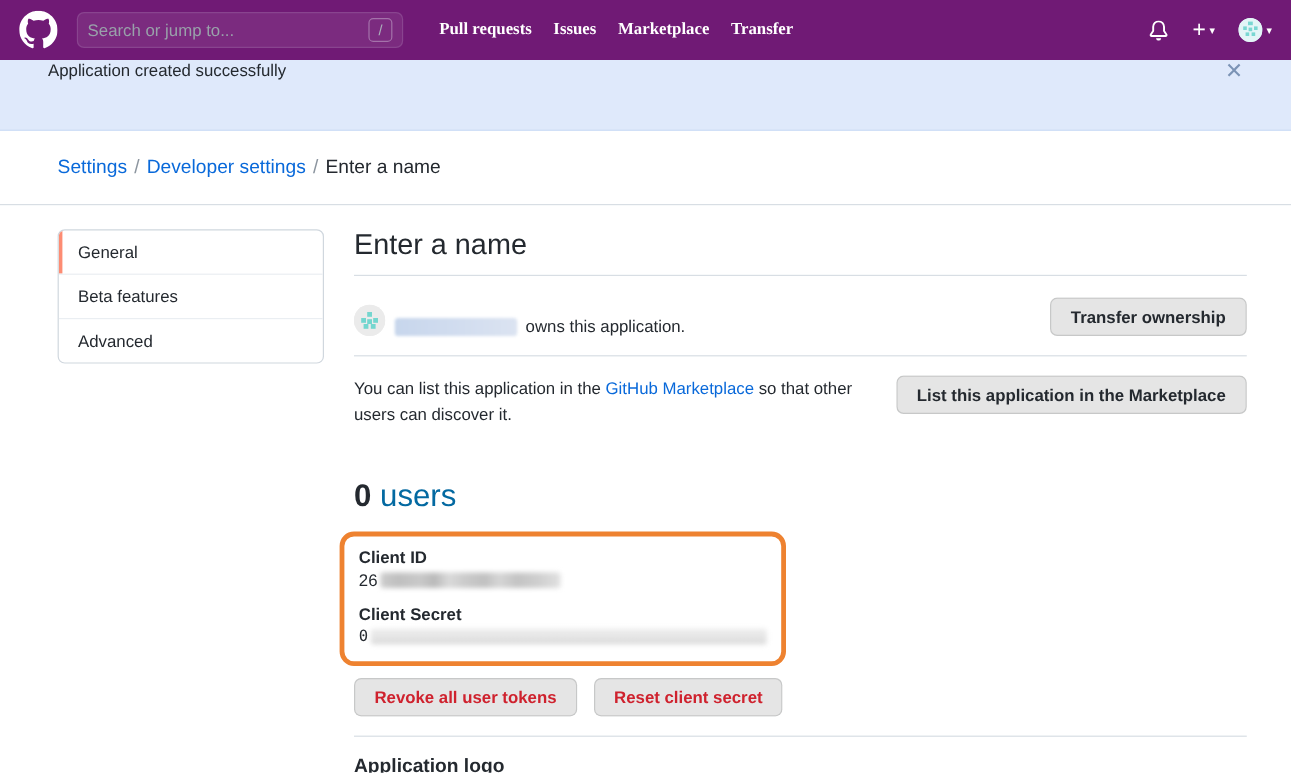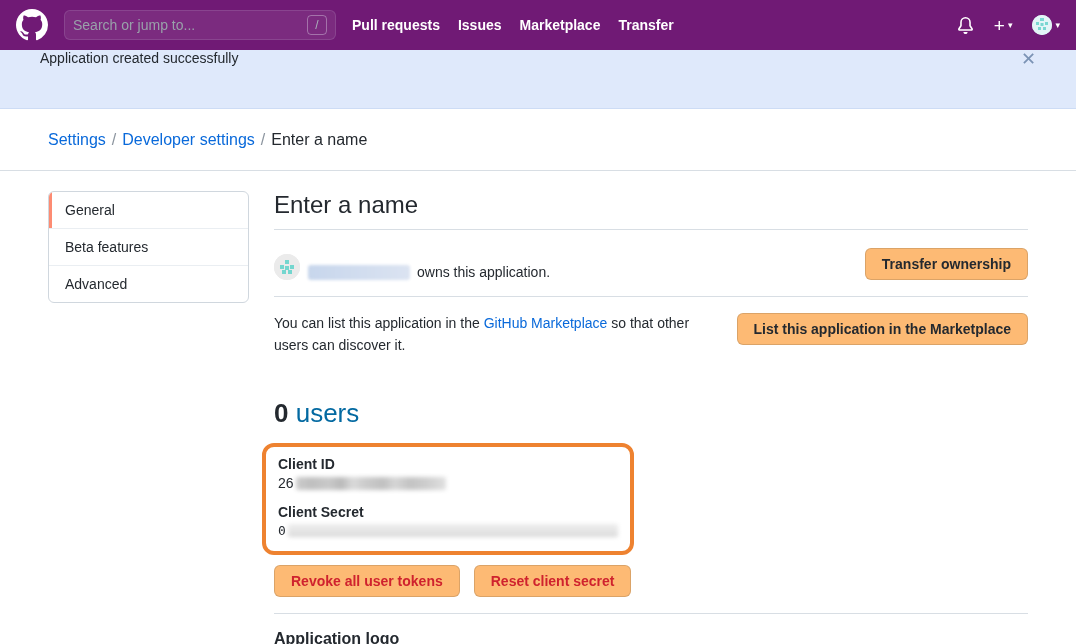--- a/index.html
+++ b/index.html
@@ -9,21 +9,21 @@
   
   .topnav { height: 50px; background: #701a75; display: flex; align-items: center; padding: 0 16px; }
   .gh-logo { width: 32px; height: 32px; flex: none; cursor: pointer; }
   .gh-logo svg { width: 32px; height: 32px; fill: #fff; }
   .searchbox { margin-left: 16px; width: 272px; height: 30px; background: rgba(255,255,255,0.08);
     border: 1px solid rgba(240,246,252,0.12); border-radius: 6px; display: flex; align-items: center;
     padding: 0 8px; }
   .searchbox .ph { color: #99a1aa; font-size: 14px; }
   .slash-key { margin-left: auto; width: 20px; height: 20px; border: 1px solid rgba(240,246,252,0.35);
     border-radius: 4px; color: #aab2bb; font-size: 12px; line-height: 18px; text-align: center; }
-  .topnav-links { display: flex; align-items: flex-start; gap: 18px; margin-left: 16px; }
+  .topnav-links { display: flex; align-items: flex-start; gap: 18px; margin-left: 30px; font-family: Liberation Serif, serif; }
   .topnav-links a { color: #fff; font-size: 14px; font-weight: 700; text-decoration: none; white-space: nowrap; }
   .topnav-right { margin-left: auto; display: flex; align-items: center; gap: 20px; }
   .bell { width: 17px; height: 17px; fill: #fff; cursor: pointer; }
   .plus-menu { display: flex; align-items: center; color: #fff; cursor: pointer; }
   .plus-menu .plus { font-size: 19px; font-weight: 400; line-height: 1; }
   .caret { font-size: 9px; color: #fff; margin-left: 3px; }
   .avatar-menu { display: flex; align-items: center; cursor: pointer; }
   .avatar-sm { width: 20px; height: 20px; border-radius: 50%; overflow: hidden; background: #ddf2f4; }
 
   
@@ -34,39 +34,39 @@
 
   
   .crumb-band { border-bottom: 1px solid #d8dee4; }
   .crumb { width: 980px; margin: 0 auto; padding: 22px 0 21px; font-size: 16px; }
   .crumb a { color: #0969da; text-decoration: none; margin-top: 28px; }
   .crumb .sep { color: #8c959f; margin: 0 6px; }
   .crumb .current { color: #24292f; }
 
   
   .content { width: 980px; margin: 0 auto; padding-top: 20px; display: flex; }
-  .sidenav { width: 201px; flex: none; border: 1px solid #d0d7de; border-radius: 6px;
+  .sidenav { width: 222px; flex: none; border: 1px solid #d0d7de; border-radius: 6px;
     align-self: flex-start; overflow: hidden; }
   .sidenav-item { position: relative; padding: 10px 16px; font-size: 14px; cursor: pointer; }
   .sidenav-item + .sidenav-item { border-top: 1px solid #eaeef2; }
   .sidenav-item.active .marker { position: absolute; left: 0; top: 0; bottom: 0; width: 3px;
     background: #fd8c73; }
   .main { flex: 1; margin-left: 25px; }
 
   
   .page-title { font-size: 24px; font-weight: 400; padding-bottom: 10px;
     border-bottom: 1px solid #d8dee4; margin-bottom: 18px; }
   .owner-row { display: flex; align-items: flex-end; font-size: 14px; }
   .avatar-md { width: 26px; height: 26px; border-radius: 50%; overflow: hidden; background: #ebebeb;
     flex: none; margin-right: 8px; }
   .blur { filter: blur(2px); border-radius: 2px; }
   .blur-name { width: 102px; height: 15px; margin-right: 7px; filter: blur(1.5px); border-radius: 3px;
     background: linear-gradient(90deg, #c7d6ec 0%, #cfdbee 40%, #dbe3f1 100%); }
   .btn { display: inline-block; font-family: inherit; font-size: 14px; font-weight: 700;
-    color: #24292f; background: #fdba74; border: 1px solid rgba(27,31,36,0.15);
+    color: #24292f; background: #e5e5e5; border: 1px solid rgba(27,31,36,0.15);
     border-radius: 6px; padding: 5px 16px; line-height: 20px; cursor: pointer; white-space: nowrap; }
   .btn-danger { color: #cf222e; }
   .push-right { margin-left: auto; }
   hr.rule { border: none; border-top: 1px solid #d8dee4; margin: 16px 0; }
   .marketplace-row { display: flex; align-items: flex-start; }
   .marketplace-row p { width: 452px; font-size: 14px; line-height: 1.55; }
   .marketplace-row a { color: #0969da; text-decoration: none; }
 
   .users-heading { margin-top: 42px; font-size: 26px; font-weight: 400; }
   .users-heading .count { font-weight: 700; color: #24292f; }

